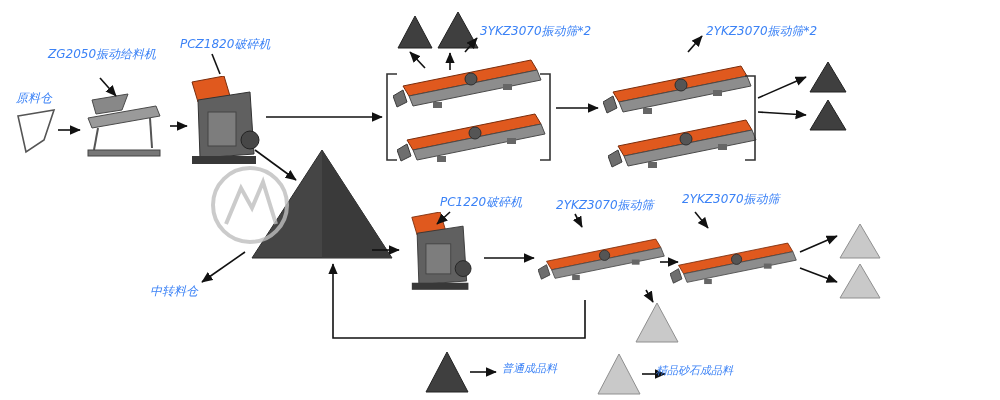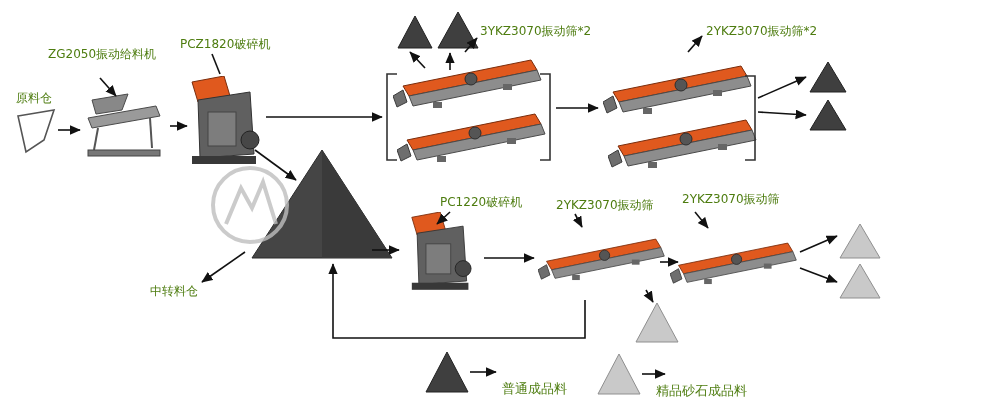--- a/index.html
+++ b/index.html
@@ -2,24 +2,24 @@
 <html><head>
 <meta charset="utf-8">
 <style>
   html,body{margin:0;padding:0;background:#ffffff;}
   .stage{
     position:relative;width:1000px;height:400px;background:#ffffff;
     overflow:hidden;font-family:"DejaVu Sans","Liberation Sans",sans-serif;
   }
   .layer-svg{position:absolute;left:0;top:0;z-index:1;}
   .lbl{
-    position:absolute;z-index:6;font-size:12px;color:#4d7c0f;
-    white-space:nowrap;line-height:1.1;
+    position:absolute;z-index:6;font-size:12px;color:#3b82f6;
+    white-space:nowrap;line-height:1.1;font-style:italic;
   }
-  .lbl.legend{font-size:13px;margin-top:19px;}
+  .lbl.legend{font-size:11px;}
   .wm{
     position:absolute;z-index:4;color:#bfbfbf;opacity:.85;font-weight:bold;
     white-space:nowrap;pointer-events:none;
   }
   .wm-company{left:282px;top:160px;font-size:35px;letter-spacing:6px;}
   .wm-contact{left:330px;top:204px;font-size:30px;letter-spacing:3px;}
 </style>
 </head>
 <body>
 

